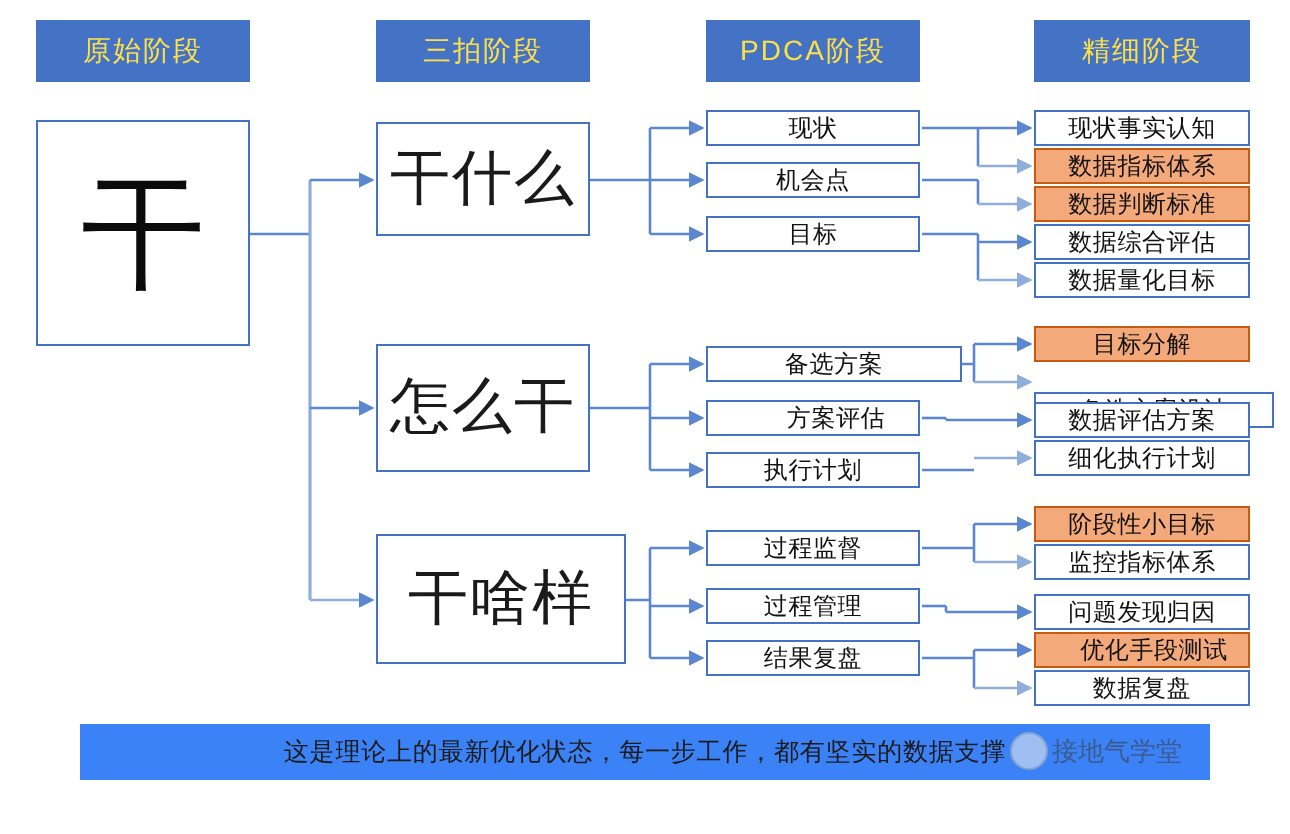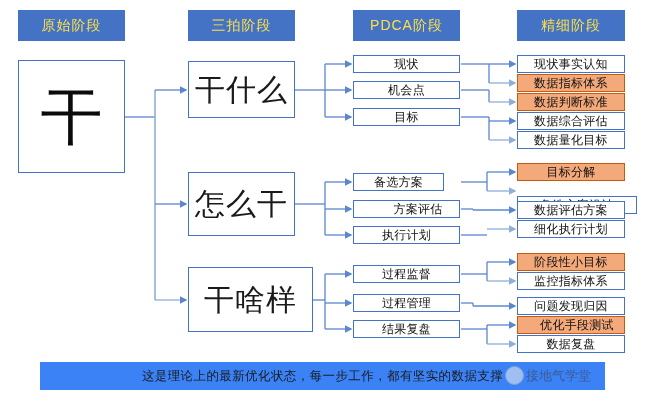--- a/index.html
+++ b/index.html
@@ -150,21 +150,21 @@
 
   <div class="cell" style="left:353px;top:55px;width:107px;">
     <span>现状</span>
     </div>
   <div class="cell" style="left:353px;top:81px;width:107px;">
     <span>机会点</span>
     </div>
   <div class="cell" style="left:353px;top:108px;width:107px;">
     <span>目标</span>
     </div>
-  <div class="cell" style="left:353px;top:173px;width:91px;">
+  <div class="cell" style="left:353px;top:173px;width:128px;">
     <span>备选方案</span>
     </div>
   <div class="cell" style="left:353px;top:200px;width:107px;padding-left:23px;">
     <span>方案评估</span>
     </div>
   <div class="cell" style="left:353px;top:226px;width:107px;">
     <span>执行计划</span>
     </div>
   <div class="cell" style="left:353px;top:265px;width:107px;">
     <span>过程监督</span>

